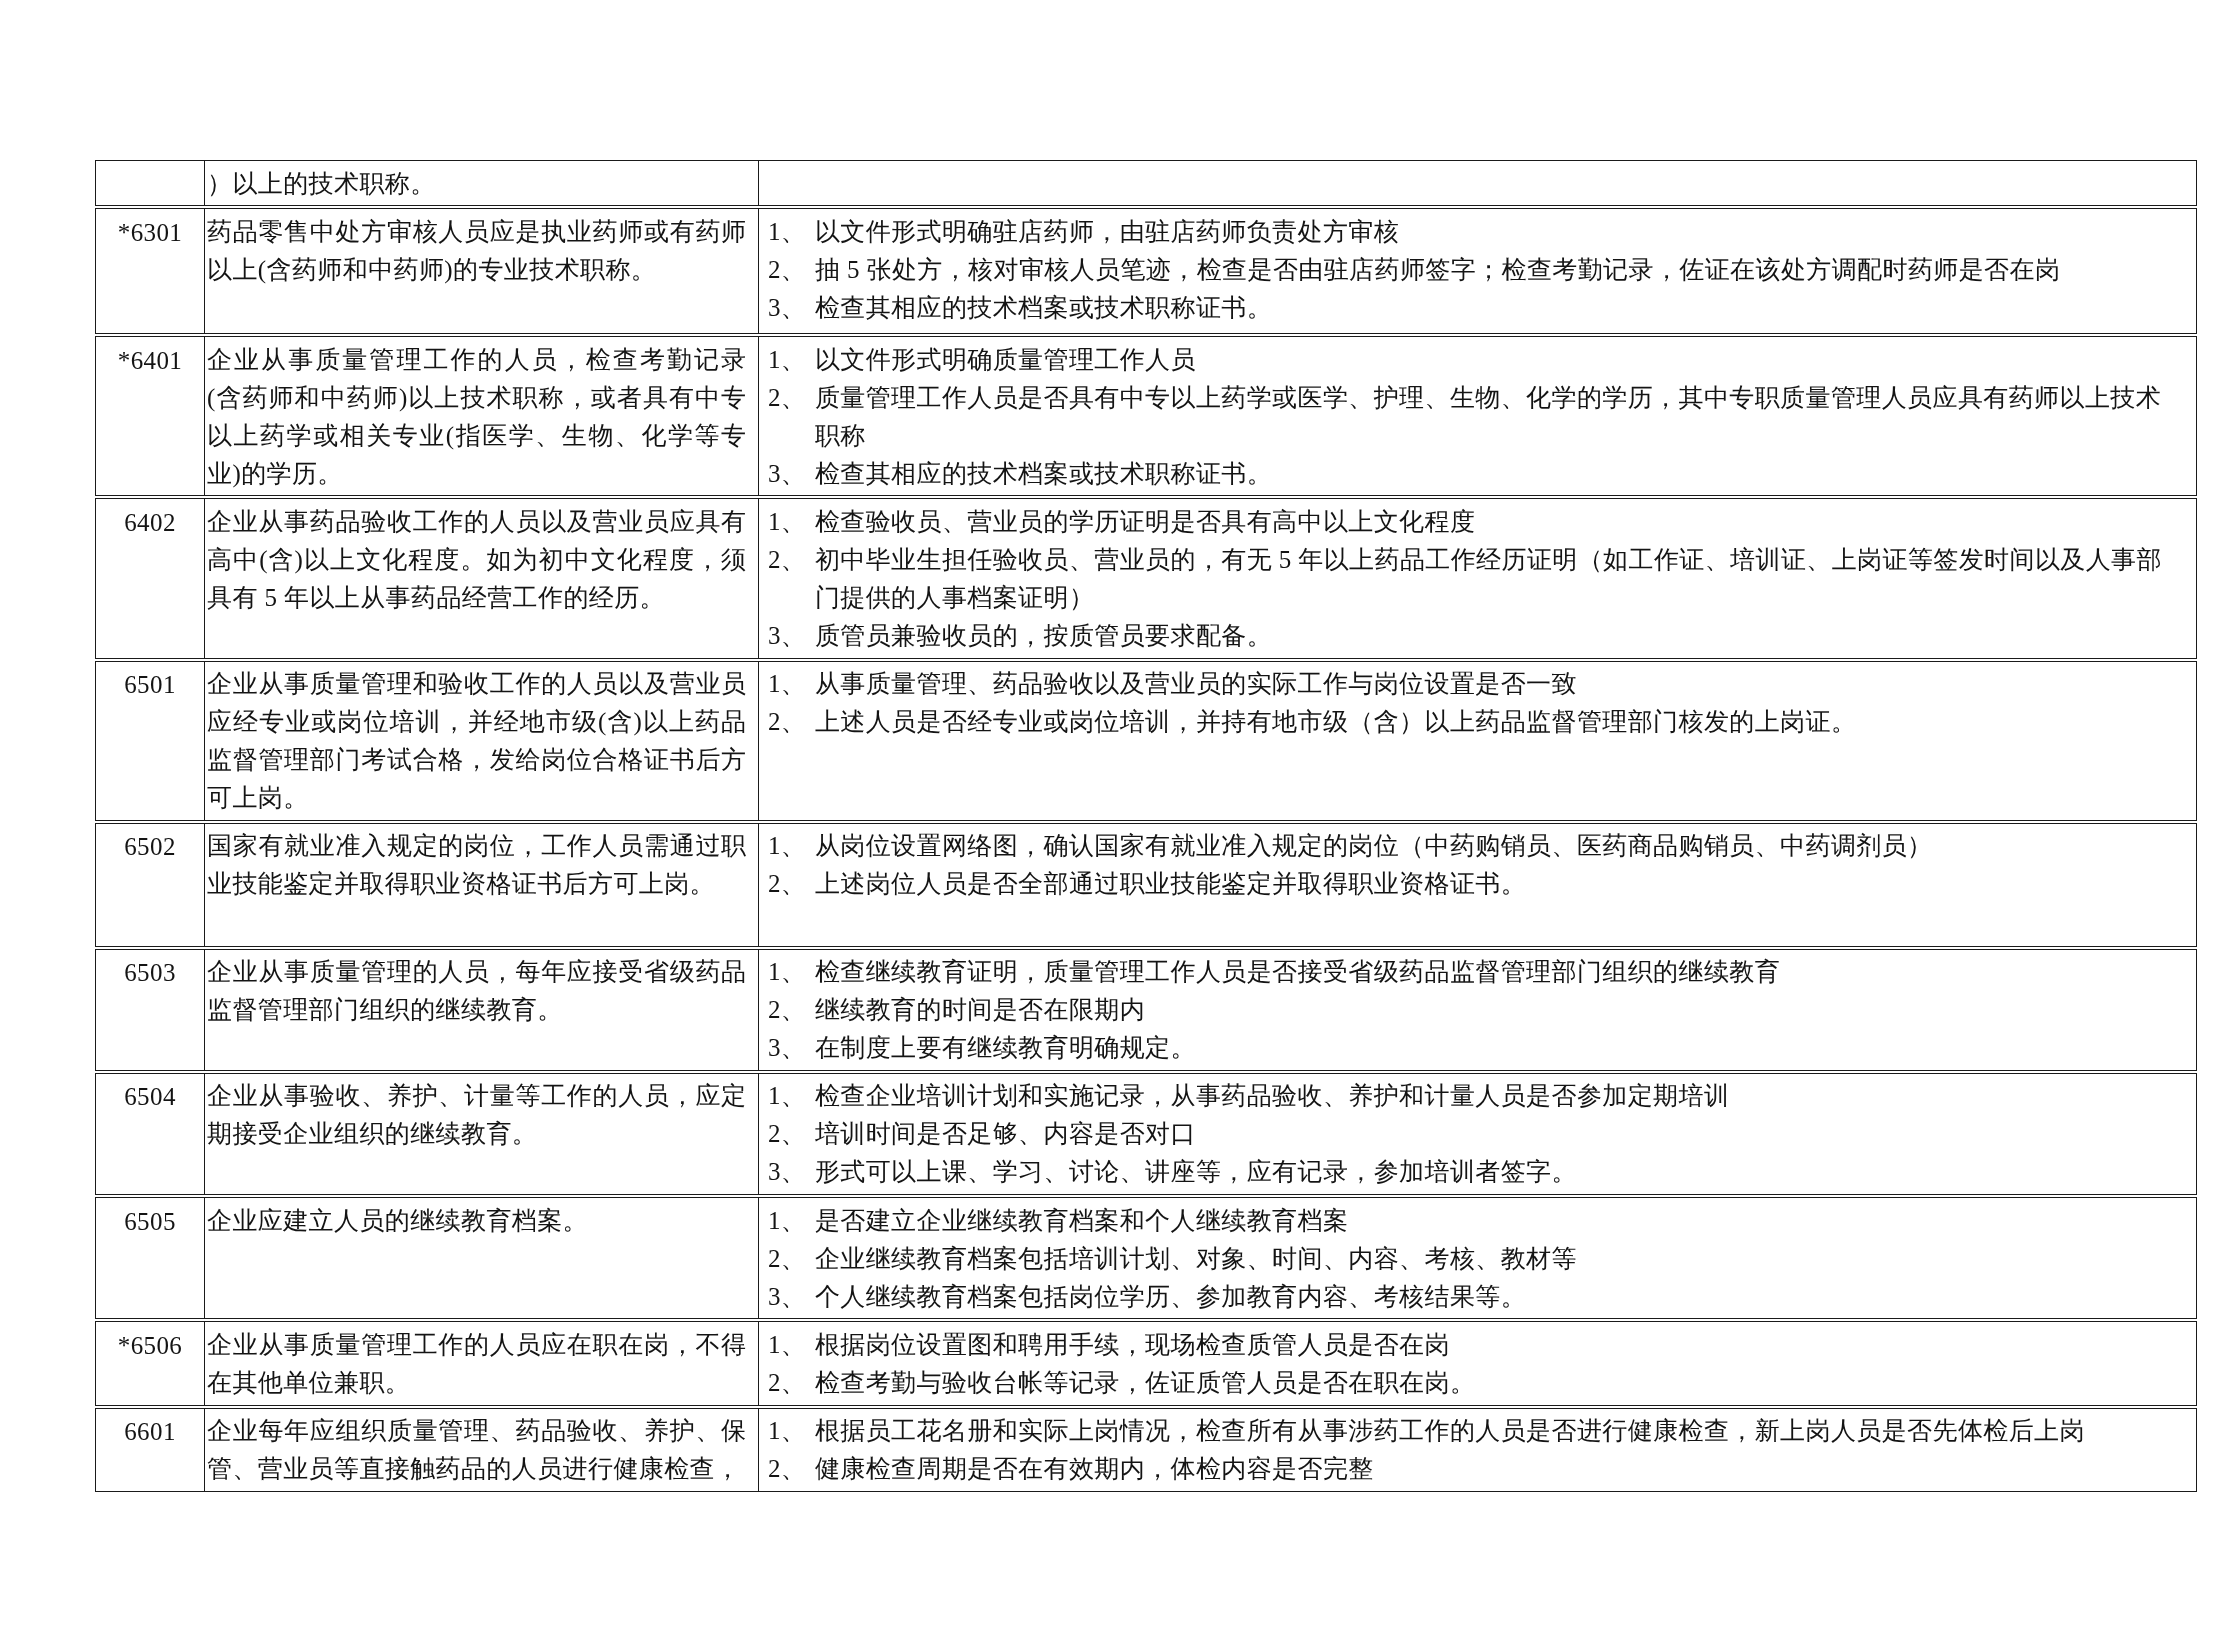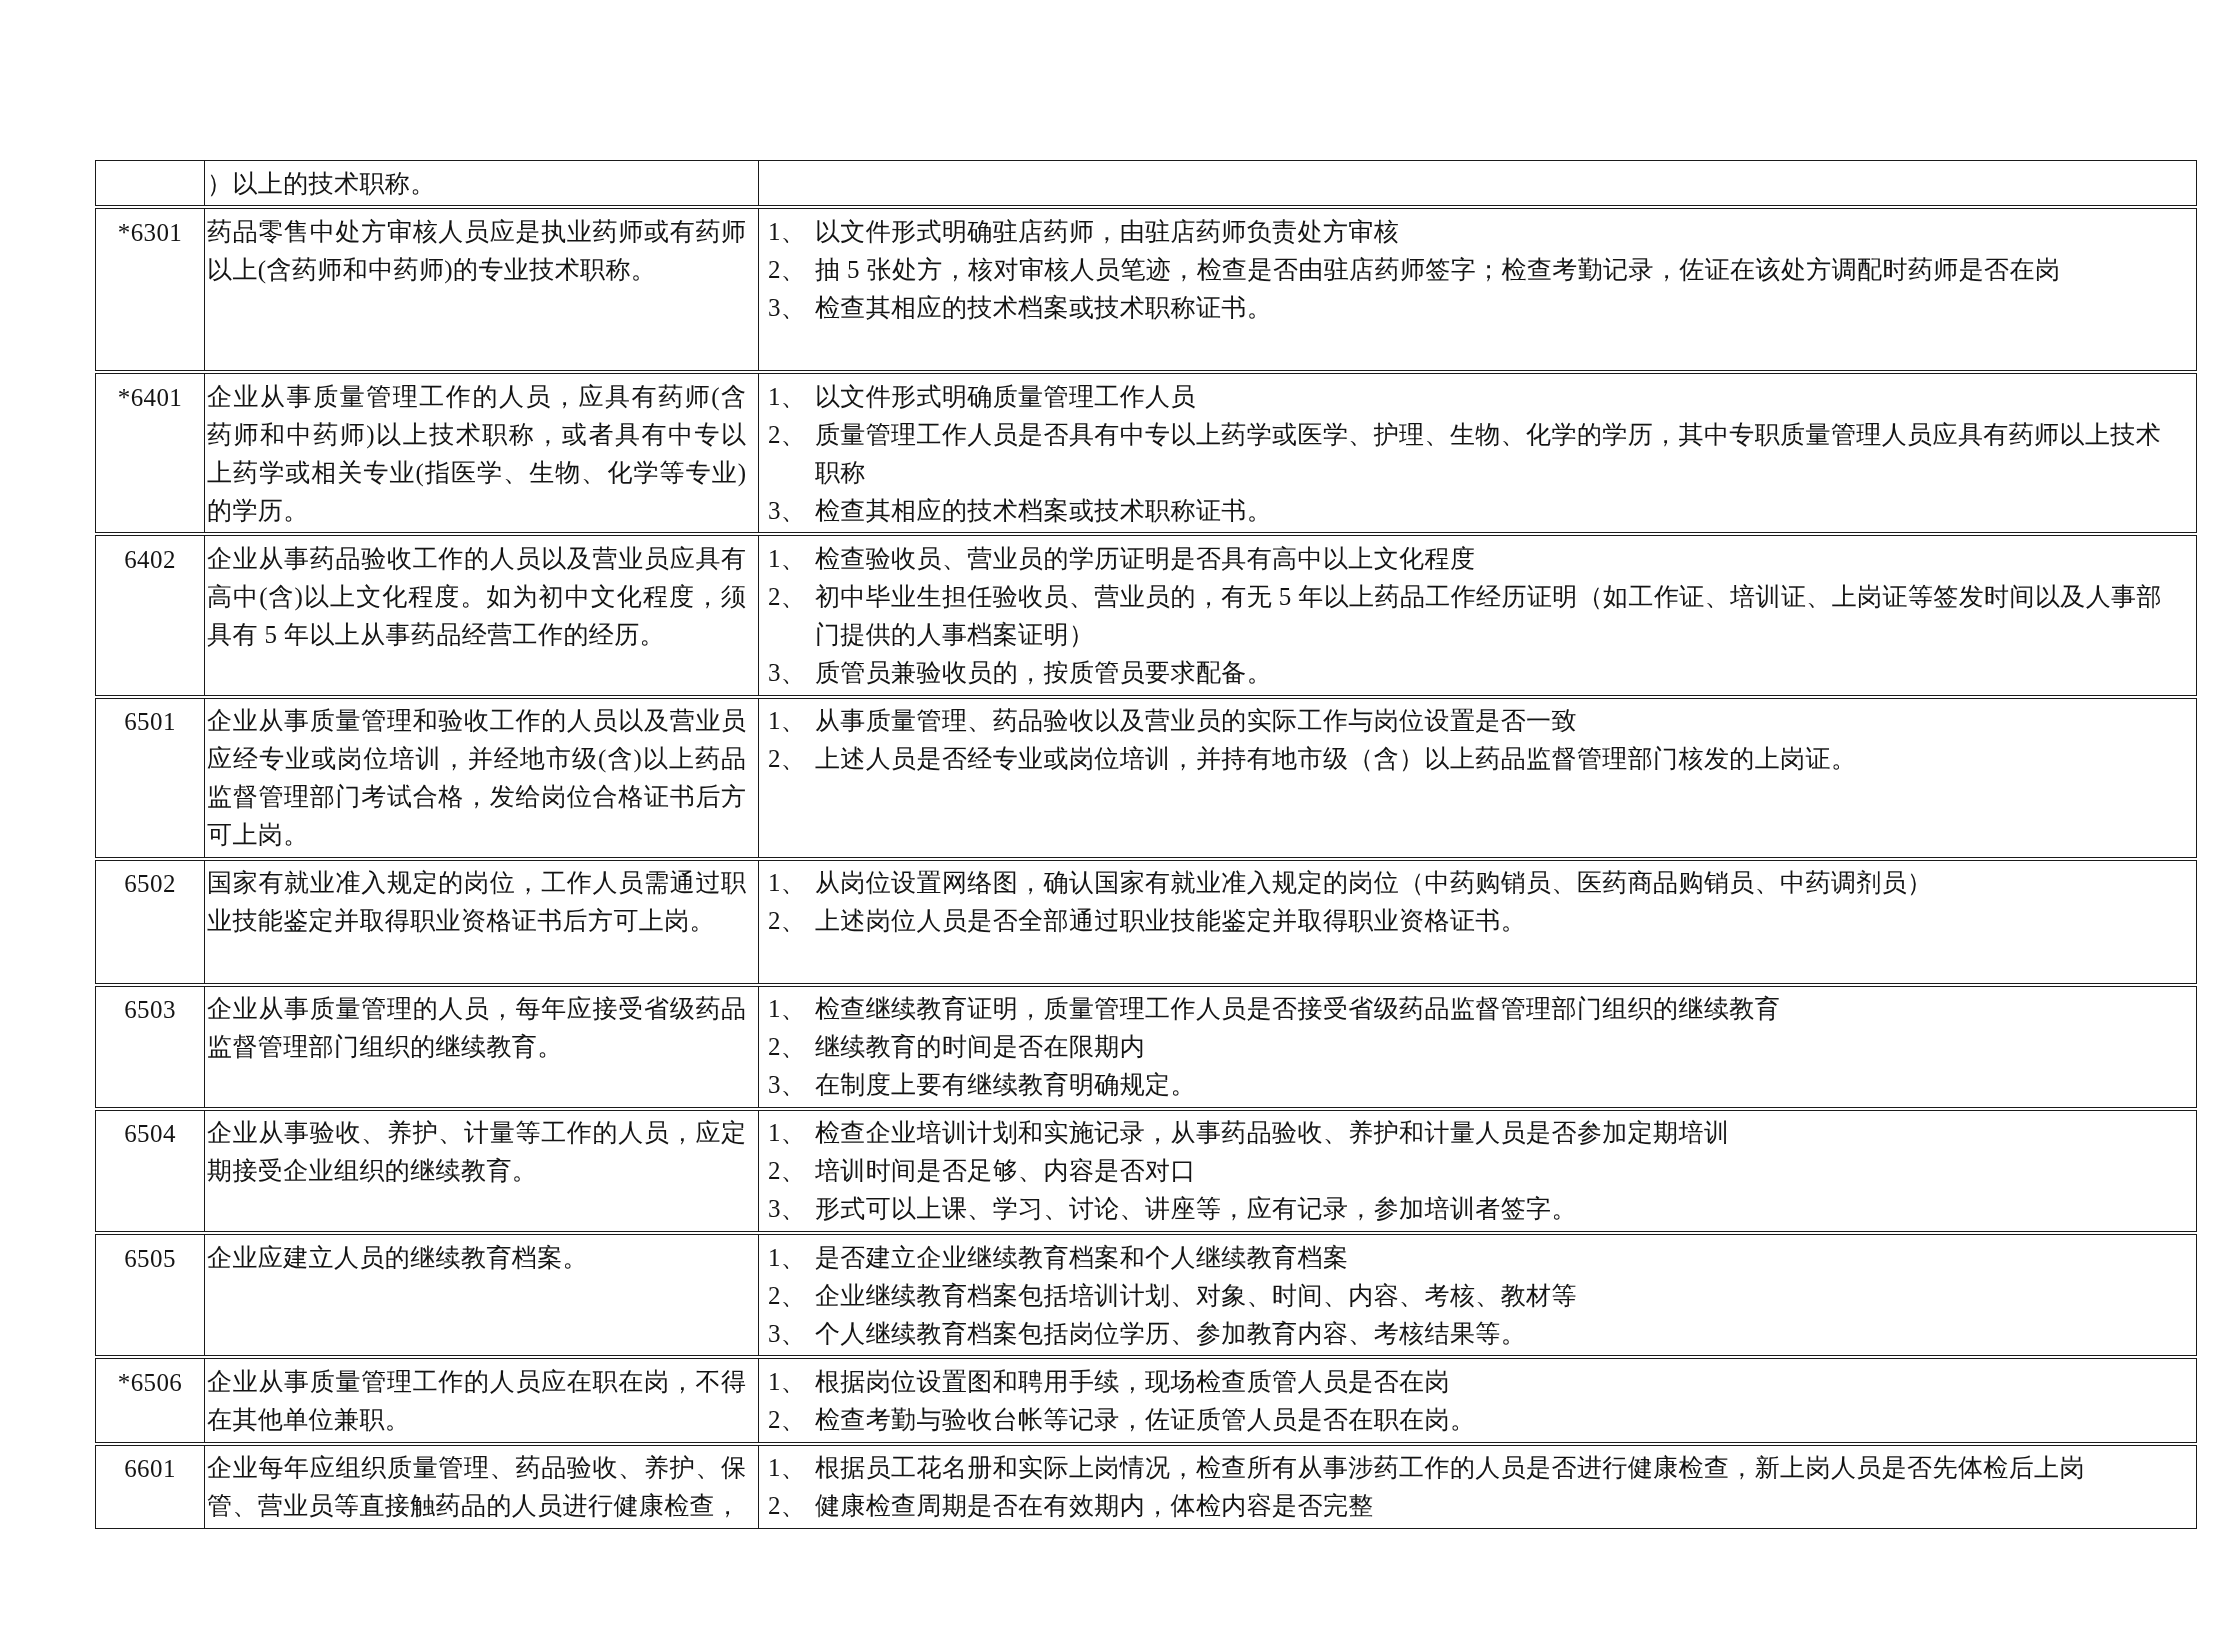--- a/index.html
+++ b/index.html
@@ -59,21 +59,21 @@
     <tbody id="tbody">
         <tr style="height: 43px;">
     <td class="c-code"><span class="code"></span></td>
     <td class="c-req">
             <div class="req">）以上的技术职称。</div>
           </td>
     <td class="c-chk">
             <div class="items"></div>
           </td>
   </tr>
-        <tr style="height: 165px;">
+        <tr style="height: 128px;">
     <td class="c-code"><span class="code">*6301</span></td>
     <td class="c-req">
             <div class="req">药品零售中处方审核人员应是执业药师或有药师以上(含药师和中药师)的专业技术职称。</div>
           </td>
     <td class="c-chk">
             <div class="items">
               <div class="item">
     <span class="num">1、</span>
                 <span class="txt">以文件形式明确驻店药师，由驻店药师负责处方审核</span>
   </div>
@@ -84,21 +84,21 @@
               <div class="item">
     <span class="num">3、</span>
                 <span class="txt">检查其相应的技术档案或技术职称证书。</span>
   </div>
             </div>
           </td>
   </tr>
         <tr style="height: 159px;">
     <td class="c-code"><span class="code">*6401</span></td>
     <td class="c-req">
-            <div class="req">企业从事质量管理工作的人员，应具有药师(含药师和中药师)以上技术职称，或者具有中专以上药学或相关专业(指医学、生物、化学等专业)的学历。</div>
+            <div class="req">企业从事质量管理工作的人员，检查考勤记录(含药师和中药师)以上技术职称，或者具有中专以上药学或相关专业(指医学、生物、化学等专业)的学历。</div>
           </td>
     <td class="c-chk">
             <div class="items">
               <div class="item">
     <span class="num">1、</span>
                 <span class="txt">以文件形式明确质量管理工作人员</span>
   </div>
               <div class="item">
     <span class="num">2、</span>
                 <span class="txt">质量管理工作人员是否具有中专以上药学或医学、护理、生物、化学的学历，其中专职质量管理人员应具有药师以上技术职称</span>

